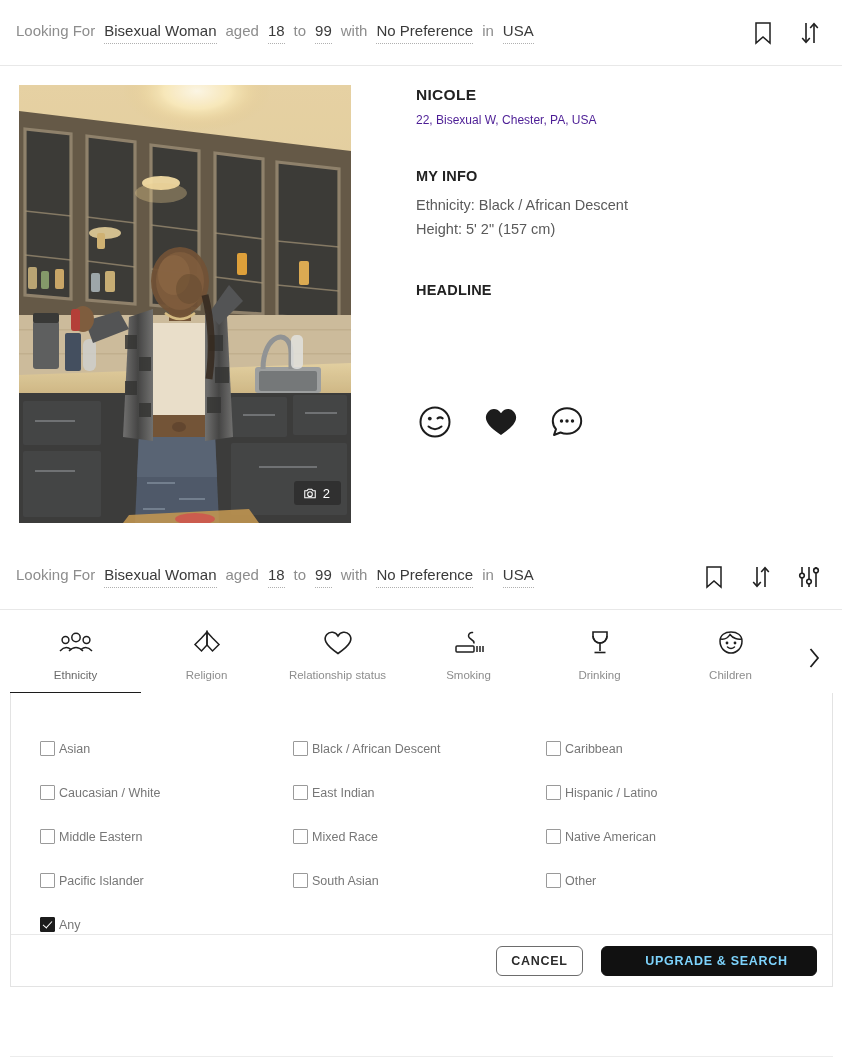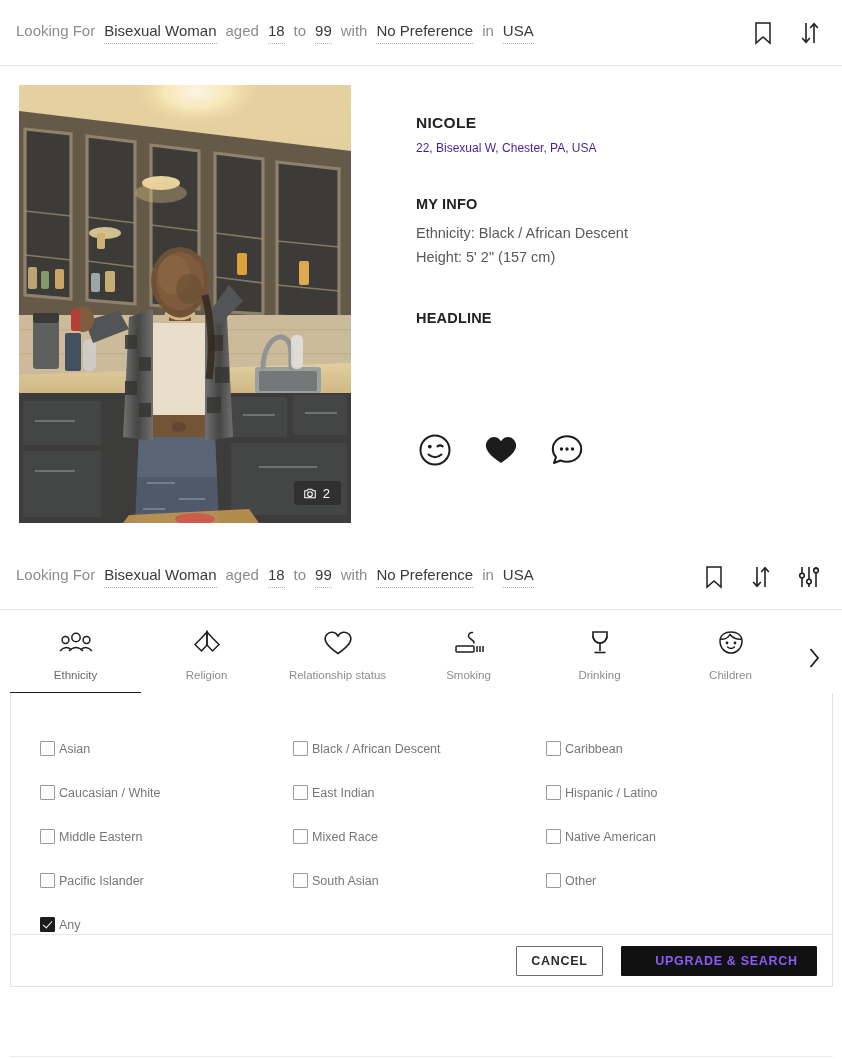--- a/index.html
+++ b/index.html
@@ -72,21 +72,20 @@
   }
   .photo-badge svg { display:block; width:14px; height:14px; }
 
   .details { flex: 1; padding: 1px 0 0 65px; }
   .d-name {
     font-size: 15.5px;
     font-weight: bold;
     letter-spacing: .3px;
     color: #222;
     margin-bottom: 9px;
-    margin-top: 28px;
   }
   .d-sub { font-size: 12px; color: #4c1d95; }
   .d-h {
     font-size: 14.5px;
     font-weight: bold;
     color: #222;
     letter-spacing: .2px;
     margin-top: 41px;
     margin-bottom: 9px;
   }
@@ -199,32 +198,32 @@
   }
   .btn {
     font-size: 12.5px;
     font-weight: bold;
     letter-spacing: .7px;
     height: 30px;
     display: flex;
     align-items: center;
     justify-content: center;
     cursor: pointer;
-    border-radius: 1px;
+    border-radius: 6px;
   }
   .btn-cancel {
     width: 87px;
     border: 1px solid #6d6d6d;
     background: #fff;
     color: #2b2b2b;
   }
   .btn-primary {
-    width: 196px;
+    width: 216px;
     background: #111;
-    color: #8b5cf6;
+    color: #7dd3fc;
     border: 1px solid #111;
     padding-left: 15px;
   }
   .bottom-sliver {
     position:absolute;
     left:10px; right:9px; bottom:0;
     height: 3px;
     border-top: 1px solid #ececec;
   }
 </style>

